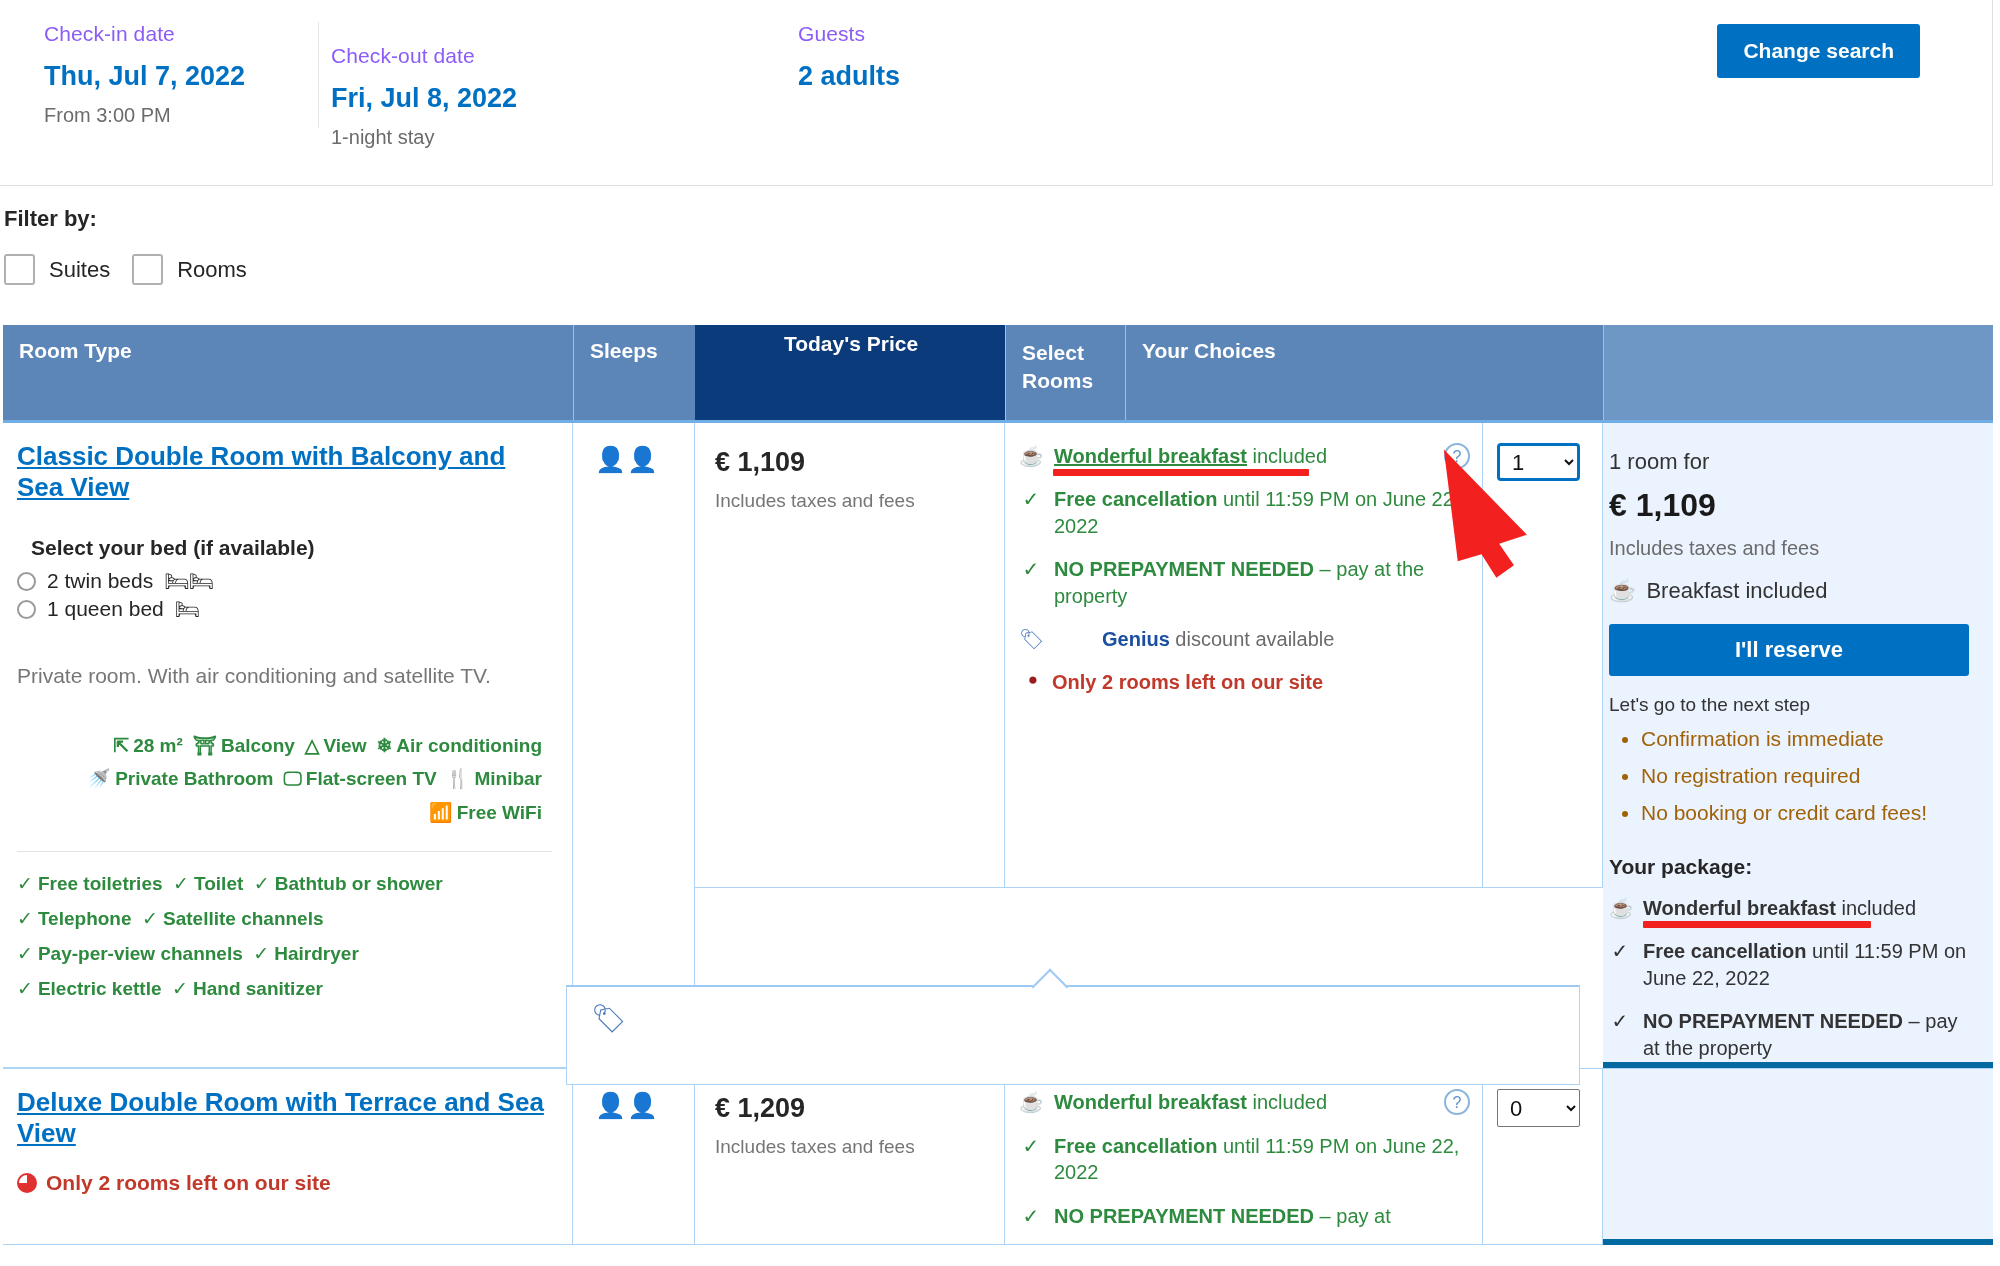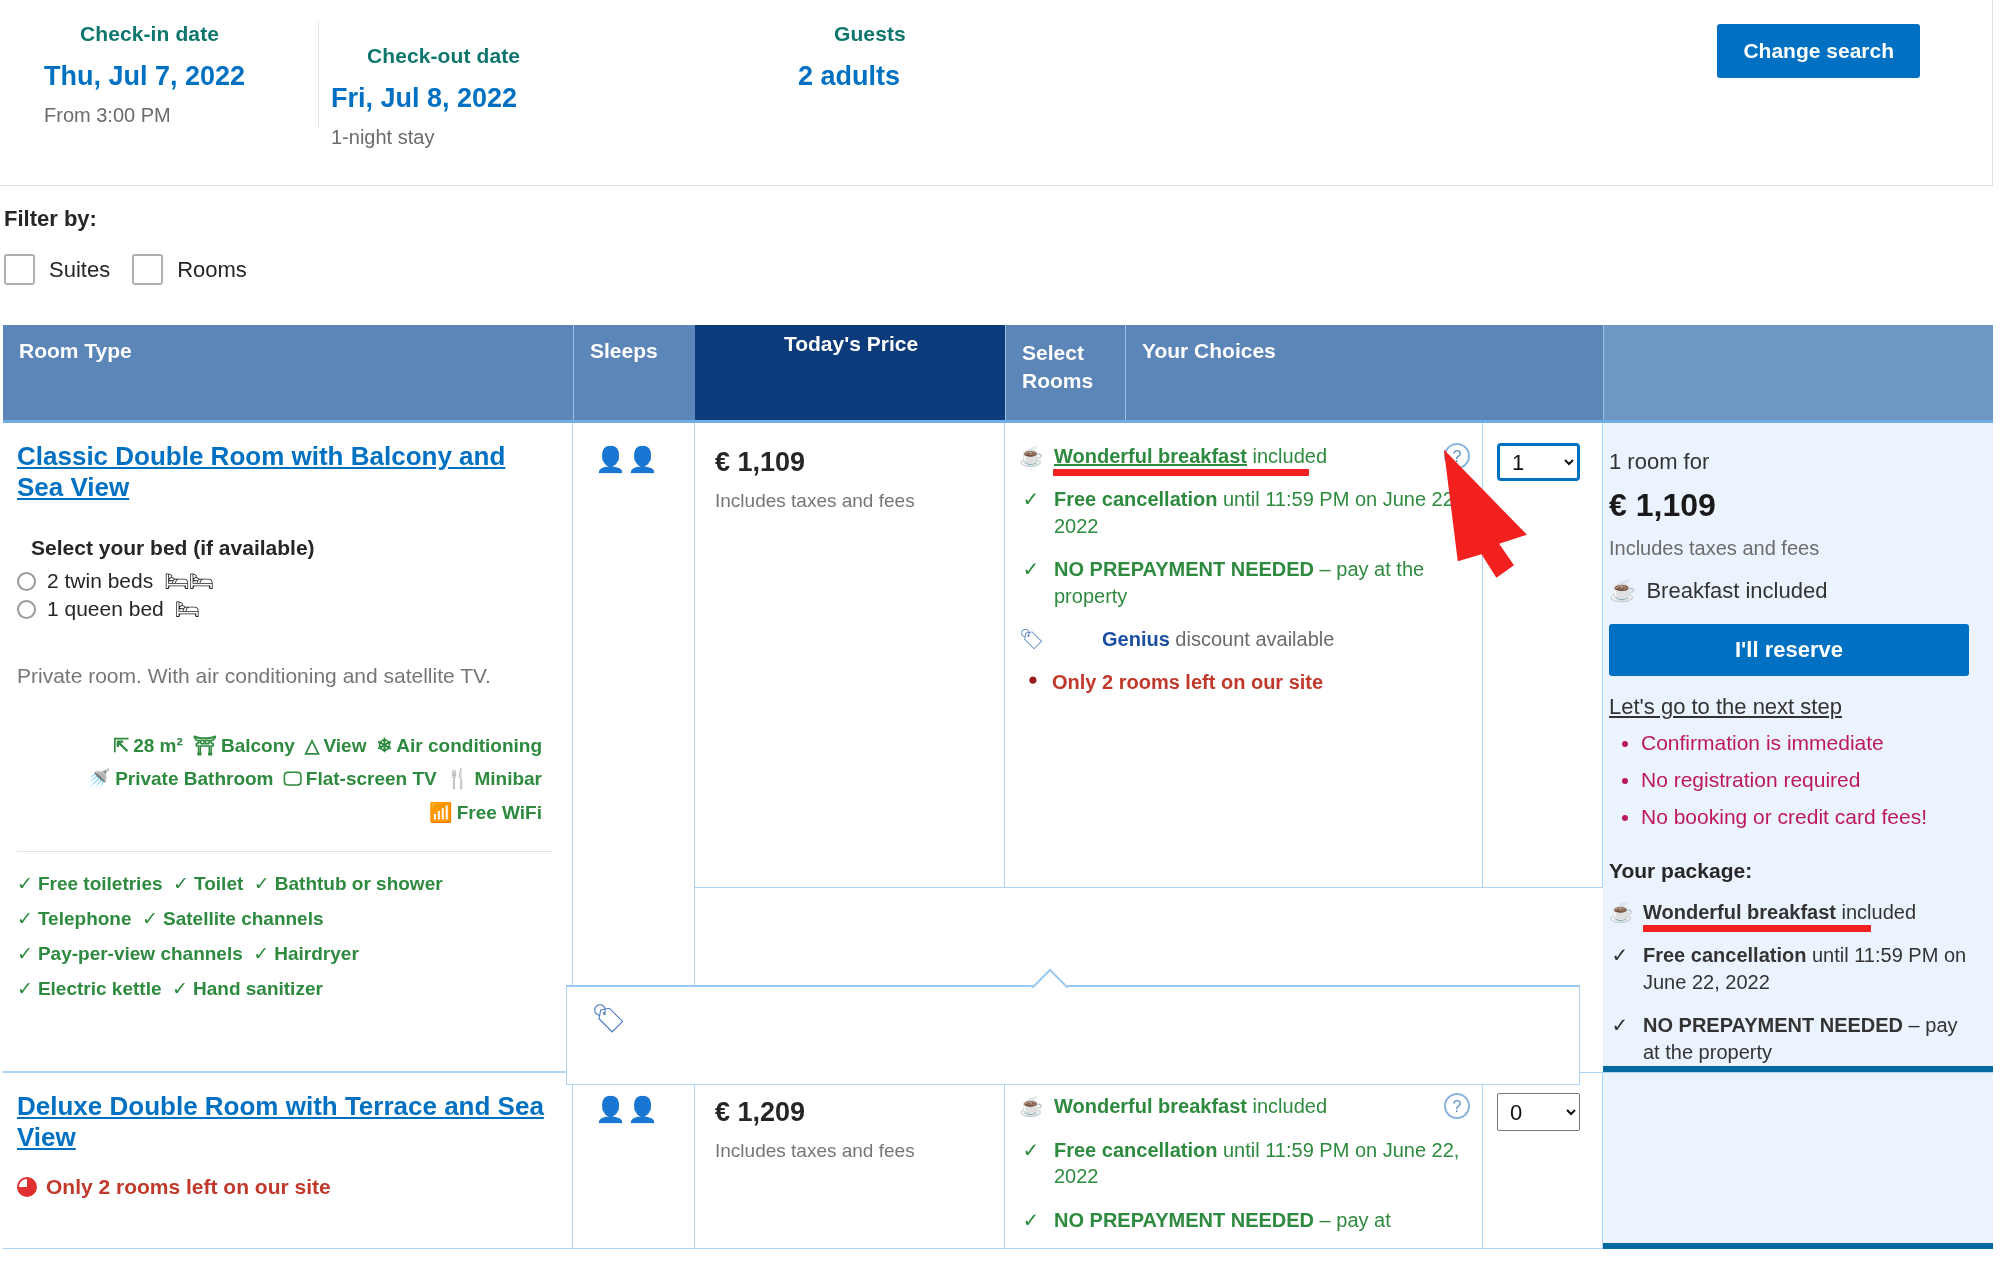--- a/index.html
+++ b/index.html
@@ -17,21 +17,21 @@
   .search-bar{
     position:absolute; left:0; top:0; width:1993px; height:186px;
     background:#fff; border:1px solid #e0e0e0; border-top:none; border-left:none;
     display:flex; align-items:flex-start;
   }
   .sb-col{ padding:22px 0 0 0; }
   .sb-checkin{ width:318px; padding-left:44px; }
   .sb-checkout{ width:480px; border-left:1px solid #e7e7e7; height:106px; margin-top:22px; }
   .sb-checkout-inner{ padding-left:12px; }
   .sb-guests{ width:560px; padding-left:0px; }
-  .sb-label{ font-size:21px; font-weight:bold; color:#0f766e; letter-spacing:.1px;margin-left:36px; }
+  .sb-label{ font-size:21px; font-weight:normal; color:#8b5cf6; letter-spacing:.1px; }
   .sb-value{ font-size:27px; font-weight:bold; color:#0071c2; margin-top:15px; }
   .sb-sub{ font-size:20px; color:#6b6b6b; margin-top:12px; }
   .change-search{
     position:absolute; right:72px; top:24px;
     background:#0071c2; color:#fff; border:none;
     font-family:"Liberation Sans", sans-serif;
     font-size:21px; font-weight:bold;
     padding:0 26px; height:54px; line-height:54px; border-radius:3px;
     cursor:pointer;
   }
@@ -116,23 +116,23 @@
 
   .rv-room{ font-size:22px; color:#333; }
   .rv-price{ font-size:32px; font-weight:bold; margin-top:12px; color:#1a1a1a; }
   .rv-sub{ font-size:20px; color:#6b6b6b; margin-top:13px; }
   .rv-bf{ font-size:22px; color:#333; margin-top:18px; display:flex; align-items:center; gap:10px;}
   .reserve-btn{
     display:block; width:100%; background:#0071c2; color:#fff; border:none;
     font-family:"Liberation Sans", sans-serif;
     font-size:22px; font-weight:bold; height:52px; margin-top:20px; border-radius:3px; cursor:pointer;
   }
-  .rv-next{ font-size:22px; color:#333; margin-top:18px;text-decoration:underline; }
+  .rv-next{ font-size:19px; color:#333; margin-top:18px; }
   .rv-list{ margin:8px 0 0 0; padding-left:32px; }
-  .rv-list li{ font-size:21px; color:#be185d; line-height:1.42; margin-top:7px; }
+  .rv-list li{ font-size:21px; color:#a16207; line-height:1.42; margin-top:7px; }
   .pkg-title{ font-size:21px; font-weight:bold; margin-top:28px; }
   .pkg-item{ display:flex; gap:12px; margin-top:16px; font-size:20px; line-height:1.35; color:#333; position:relative;}
   .pkg-item .ico{ flex:none; width:22px; text-align:center; color:#333; }
   .pkg-item b{ font-weight:bold; }
 
   
   .genius-panel{
     position:absolute; left:566px; top:985px; width:1014px; height:100px;
     background:#fff; border:1px solid #add4f5; border-top:2px solid #9ccaf2;
     padding:14px 0 0 24px;

